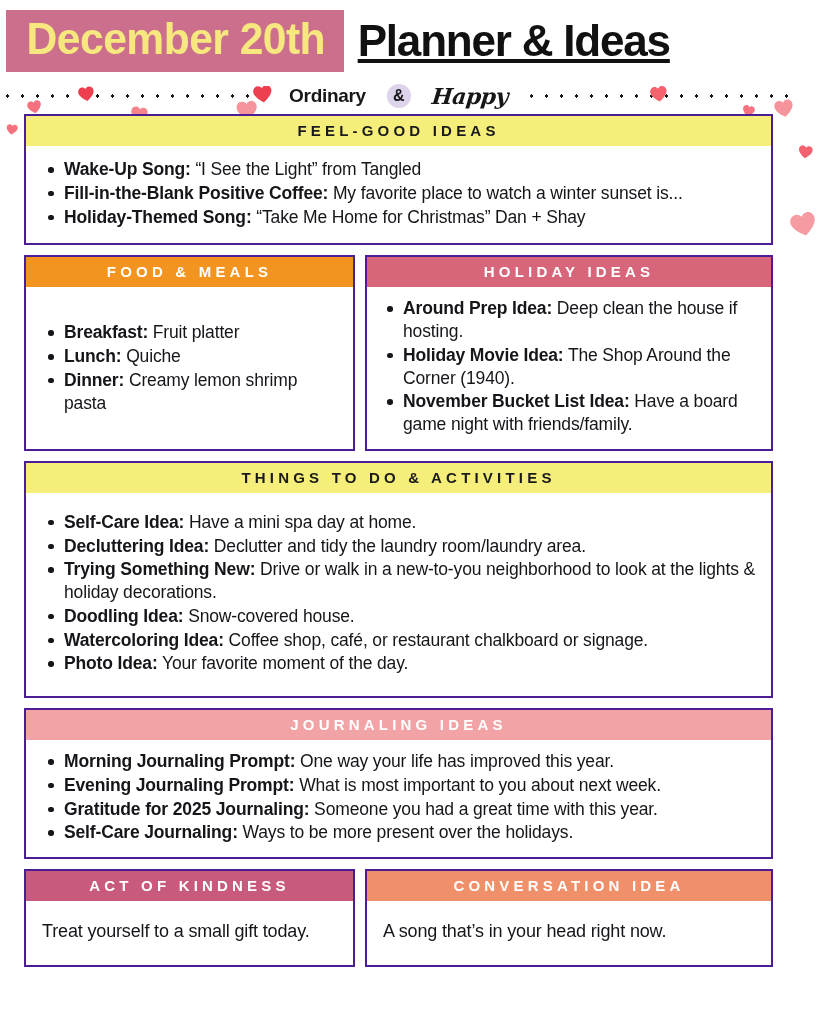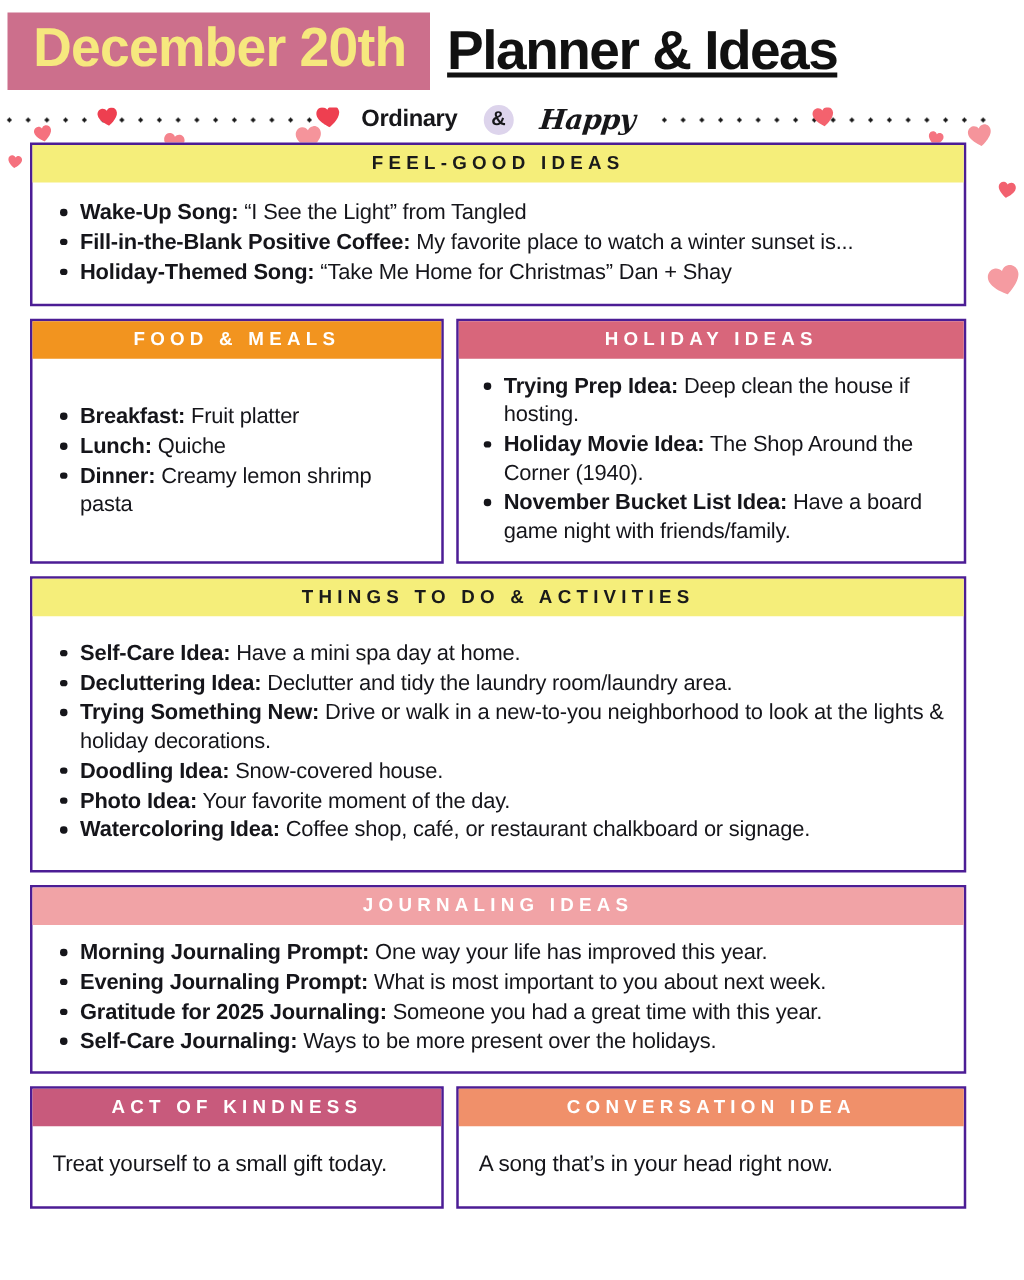--- a/index.html
+++ b/index.html
@@ -365,38 +365,38 @@
               <li><span class="lbl">Lunch:</span><span> Quiche</span></li>
               <li><span class="lbl">Dinner:</span><span> Creamy lemon shrimp pasta</span></li>
             </ul>
         </div>
       </div>
 
       <div class="card col-right">
         <div class="card-header" style="background: rgb(216, 102, 123); color: rgb(255, 255, 255);">HOLIDAY IDEAS</div>
         <div class="card-body compact">
           <ul class="items">
-              <li><span class="lbl">Trying Prep Idea:</span><span> Deep clean the house if hosting.</span></li>
+              <li><span class="lbl">Around Prep Idea:</span><span> Deep clean the house if hosting.</span></li>
               <li><span class="lbl">Holiday Movie Idea:</span><span> The Shop Around the Corner (1940).</span></li>
               <li><span class="lbl">November Bucket List Idea:</span><span> Have a board game night with friends/family.</span></li>
             </ul>
         </div>
       </div>
     </div>
 
     <div class="card">
       <div class="card-header" style="background: rgb(245, 238, 122); color: rgb(26, 26, 26);">THINGS TO DO &amp; ACTIVITIES</div>
       <div class="card-body" style="padding-top:18px;padding-bottom:20px;">
         <ul class="items">
             <li><span class="lbl">Self-Care Idea:</span><span> Have a mini spa day at home.</span></li>
             <li><span class="lbl">Decluttering Idea:</span><span> Declutter and tidy the laundry room/laundry area.</span></li>
             <li><span class="lbl">Trying Something New:</span><span> Drive or walk in a new-to-you neighborhood to look at the lights &amp; holiday decorations.</span></li>
             <li><span class="lbl">Doodling Idea:</span><span> Snow-covered house.</span></li>
+            <li><span class="lbl">Watercoloring Idea:</span><span> Coffee shop, café, or restaurant chalkboard or signage.</span></li>
             <li><span class="lbl">Photo Idea:</span><span> Your favorite moment of the day.</span></li>
-            <li><span class="lbl">Watercoloring Idea:</span><span> Coffee shop, café, or restaurant chalkboard or signage.</span></li>
           </ul>
       </div>
     </div>
 
     <div class="card">
       <div class="card-header" style="background: rgb(241, 163, 166); color: rgb(255, 255, 255);">JOURNALING IDEAS</div>
       <div class="card-body" style="padding-top:10px;padding-bottom:12px;">
         <ul class="items">
             <li><span class="lbl">Morning Journaling Prompt:</span><span> One way your life has improved this year.</span></li>
             <li><span class="lbl">Evening Journaling Prompt:</span><span> What is most important to you about next week.</span></li>

